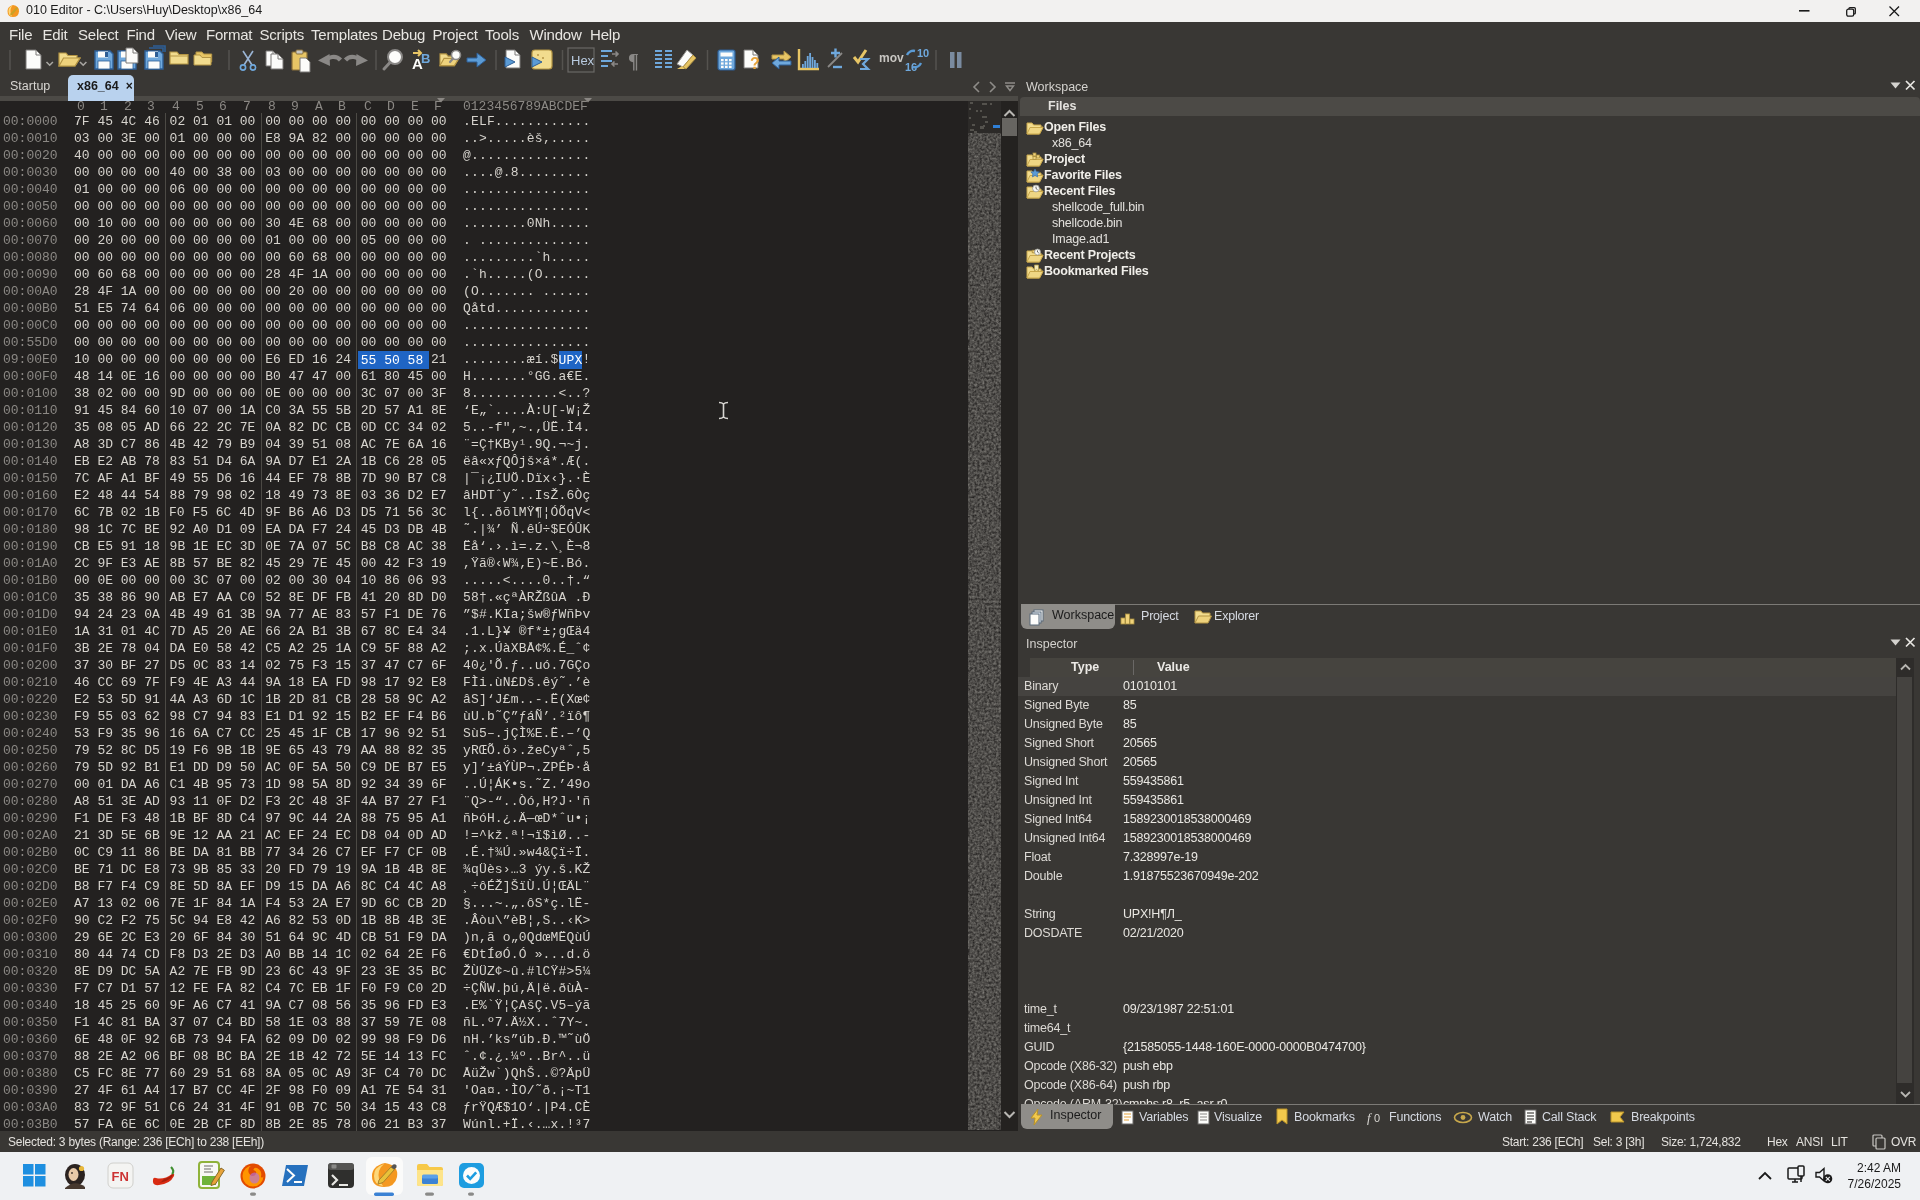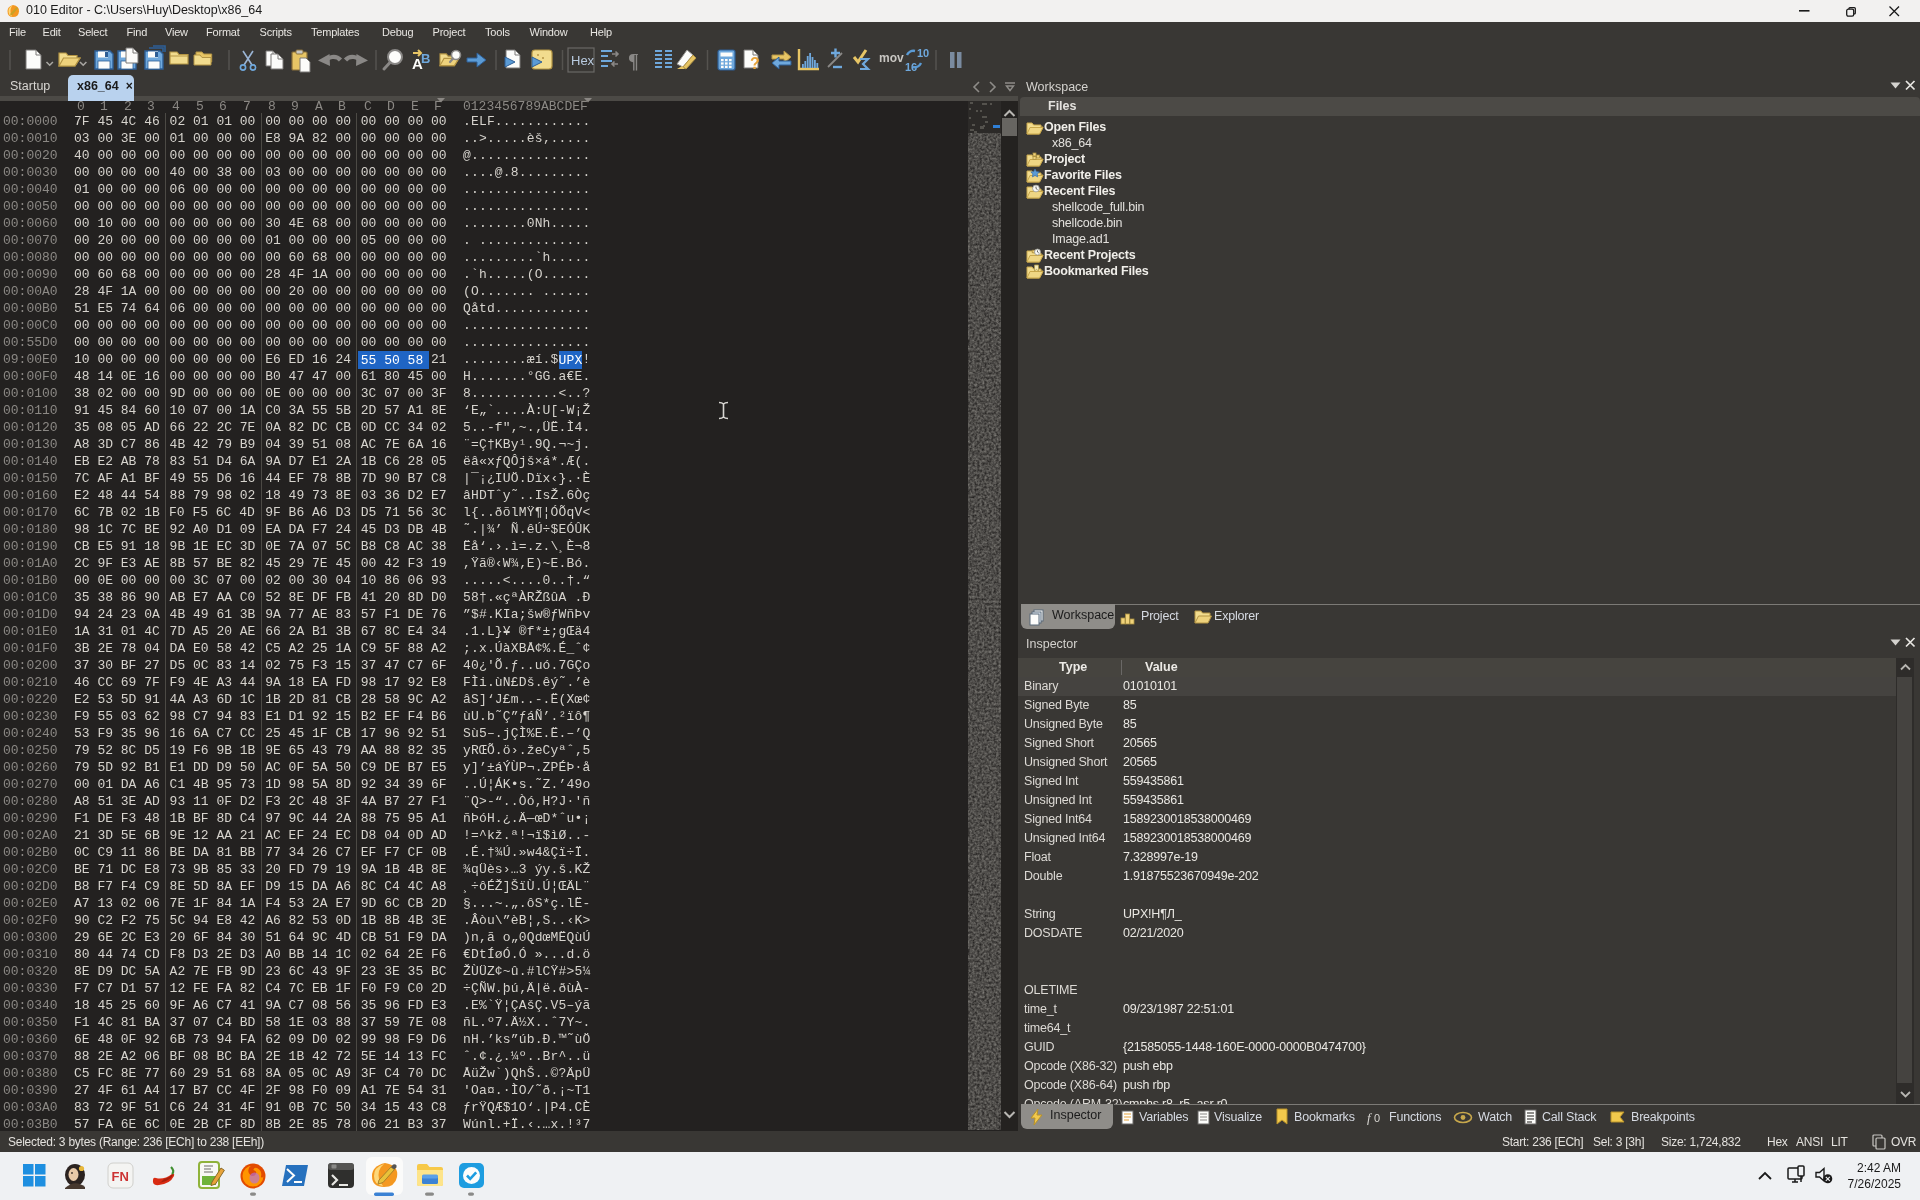--- a/index.html
+++ b/index.html
@@ -1,20 +1,20 @@
 <!DOCTYPE html>
 <html><head><meta charset="utf-8"><style>
 * { margin:0; padding:0; box-sizing:border-box; }
 html,body { width:1920px; height:1200px; overflow:hidden; background:#232120;
   font-family:"Liberation Sans",sans-serif; }
 .abs { position:absolute; }
 #titlebar { position:absolute; left:0; top:0; width:1920px; height:22px; background:#f2f1f0; }
 #titlebar .t { position:absolute; left:26px; top:3px; font-size:12.5px; color:#1b1b1b; }
 #menubar { position:absolute; left:0; top:22px; width:1920px; height:23px; background:#393734; }
-#menubar span { position:absolute; top:4px; font-size:11px; letter-spacing:-0.2px; color:#e8e6e2; }
+#menubar span { position:absolute; top:4px; font-size:15px; letter-spacing:-0.2px; color:#e8e6e2; }
 #toolbar { position:absolute; left:0; top:45px; width:1920px; height:30px; background:#393734; }
 #tabbar { position:absolute; left:0; top:75px; width:1920px; height:21px; background:#393734; }
 #tabstrip { position:absolute; left:0; top:96px; width:1018px; height:5px; background:#4c4a46; z-index:2; }
 .tab0 { position:absolute; left:10px; top:4px; font-size:12.5px; color:#d8d6d2; }
 .tab1 { position:absolute; left:68px; top:0px; width:66px; height:26px; background:#b9d2ee;
   border-radius:5px 5px 0 0; color:#1b1b1b; font-size:12.5px; font-weight:bold; text-align:left; padding:4px 0 0 9px; z-index:5; }
 .tab1 i { font-style:normal; font-weight:bold; margin-left:7px; font-size:12px; }
 #hexpane { position:absolute; left:0; top:96px; width:968px; height:1035px; background:#232120; overflow:hidden; }
 #hexpane .hdr { position:absolute; top:2px; left:0; height:17px; color:#8b8884; }
 .mono, .hr span, #hexpane .hdr span { font-family:"Liberation Mono",monospace; font-size:13px; line-height:17px; white-space:pre; }
@@ -33,21 +33,21 @@
 .fhdr { position:absolute; left:2px; top:22px; width:900px; height:19px; background:#4c4a46; border-radius:4px 4px 0 0; }
 .fhdr b { position:absolute; left:28px; top:2px; font-size:12.5px; color:#e4e2de; }
 .tb,.tn { position:absolute; font-size:12.5px; white-space:nowrap; }
 .tb { font-weight:bold; color:#f0eee9; letter-spacing:-0.2px; }
 .tn { color:#e2e0dc; letter-spacing:-0.2px; }
 .tico { position:absolute; }
 .ptab { position:absolute; font-size:12.5px; color:#d6dae2; letter-spacing:-0.2px; }
 .ptaba { position:absolute; left:3px; top:0px; width:94px; height:25px; background:#8f8d89; border-radius:0 0 6px 6px; z-index:3; }
 .ptaba span { position:absolute; left:31px; top:4px; font-size:12.5px; color:#1b1b1b; }
 #insp { position:absolute; left:1018px; top:631px; width:902px; height:473px; background:#393734; overflow:hidden; }
-.ihd { position:absolute; left:0; top:27px; width:878px; height:19px; background:#46443f; }
+.ihd { position:absolute; left:12px; top:27px; width:878px; height:19px; background:#46443f; }
 .ihd b { position:absolute; top:2px; font-size:12.5px; color:#eceae6; }
 .ir { position:absolute; left:0; width:878px; height:19px; }
 .ir.sel0 { background:#454340; }
 .ir span { position:absolute; top:2px; font-size:12.5px; letter-spacing:-0.2px; }
 .it { left:6px; color:#dddad5; }
 .iv { left:105px; color:#e9e7e2; }
 #btabs { position:absolute; left:1018px; top:1104px; width:902px; height:27px; background:#393734; }
 #statusbar { position:absolute; left:0; top:1131px; width:1920px; height:21px; background:#393734; font-size:12px; color:#e4e2de; letter-spacing:-0.25px; }
 #taskbar { position:absolute; left:0; top:1152px; width:1920px; height:48px; background:#eff1f3; }
 #taskbar .clock { position:absolute; right:19px; top:9px; text-align:right; font-size:12px; color:#1a1a1a; line-height:15.5px; }
@@ -962,24 +962,20 @@
       <span class="iv">1.91875523670949e-202</span>
     </div>
 <div class="ir" style="top:228px">
       <span class="it">String</span>
       <span class="iv">UPX!H¶Л_</span>
     </div>
 <div class="ir" style="top:247px">
       <span class="it">DOSDATE</span>
       <span class="iv">02/21/2020</span>
     </div>
-<div class="ir" style="top:304px">
-      <span class="it">OLETIME</span>
-      <span class="iv"></span>
-    </div>
 <div class="ir" style="top:323px">
       <span class="it">time_t</span>
       <span class="iv">09/23/1987 22:51:01</span>
     </div>
 <div class="ir" style="top:342px">
       <span class="it">time64_t</span>
       <span class="iv"></span>
     </div>
 <div class="ir" style="top:361px">
       <span class="it">GUID</span>

